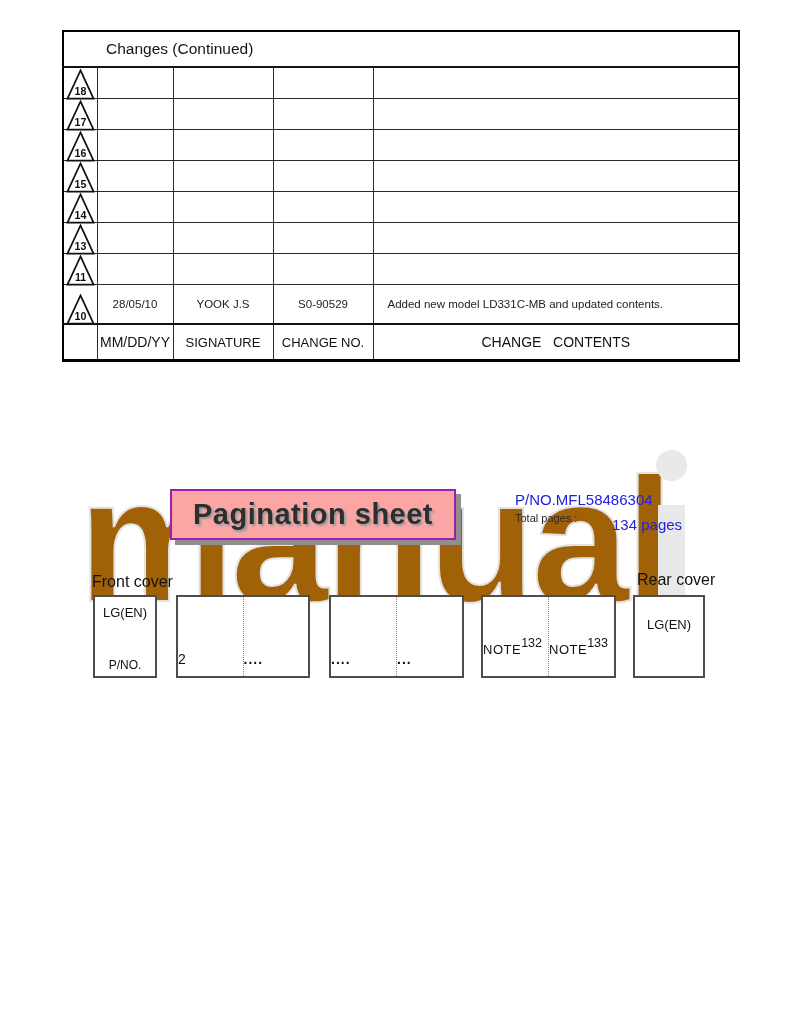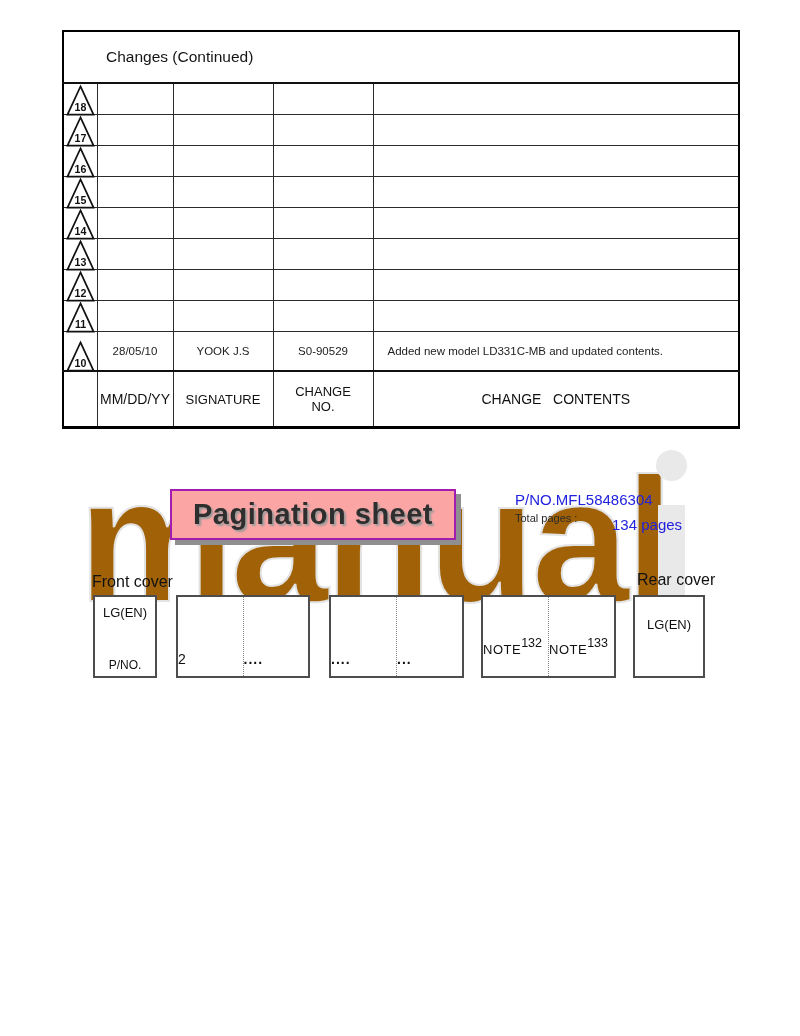--- a/index.html
+++ b/index.html
@@ -15,21 +15,21 @@
     letter-spacing:-4px; color:#a16207;
     -webkit-text-stroke:2px #e3e3e3;
   }
   .wm-idot { left:656px; top:450px; width:31px; height:31px; border-radius:50%; background:#e9e9e9; }
   .wm-istem { left:658px; top:505px; width:27px; height:103px; background:#e9e9e9; }
 
   
   .changes { position:absolute; z-index:1; left:62px; top:30px;
     border-collapse:collapse; table-layout:fixed; width:676px;
     border:2px solid #000; border-bottom:3px solid #000; }
-  .changes td { border:1px solid #2b2b2b; padding:12px; vertical-align:middle; text-align:center; }
+  .changes td { border:1px solid #2b2b2b; padding:4px; vertical-align:middle; text-align:center; }
   .changes col.c0 { width:34px; } .changes col.c1 { width:76px; }
   .changes col.c2 { width:100px; } .changes col.c3 { width:100px; } .changes col.c4 { width:366px; }
   .title-row td { height:26px; text-align:left; padding-left:42px;
     font-size:15.5px; color:#151515; border-bottom:2px solid #111; }
   .body-row { height:31px; }
   .row10 { height:40px; }
   .cell-tri { position:relative;font-weight:bold; }
   svg.tri { position:absolute; left:2px; bottom:-2px; width:29px; height:31px; overflow:visible; z-index:2; }
   svg.tri text { font-family:"Liberation Sans", sans-serif; font-size:11px; fill:#111; text-anchor:middle; }
   .body-row td { font-size:11.5px; color:#222; }
@@ -165,32 +165,20 @@
           <polygon points="15,1.5 28.5,30.5 1.5,30.5" fill="#fff" stroke="#111" stroke-width="1.8"></polygon>
           <text x="15" y="27">13</text>
         </svg>
       </td>
       <td></td>
       <td></td>
       <td></td>
       <td class="cell-contents"></td>
     </tr>
 
-    <tr class="body-row">
-      <td class="cell-tri">
-        <svg class="tri" viewBox="0 0 30 32">
-          <polygon points="15,1.5 28.5,30.5 1.5,30.5" fill="#fff" stroke="#111" stroke-width="1.8"></polygon>
-          <text x="15" y="27">12</text>
-        </svg>
-      </td>
-      <td></td>
-      <td></td>
-      <td></td>
-      <td class="cell-contents"></td>
-    </tr>
 
     <tr class="body-row">
       <td class="cell-tri">
         <svg class="tri" viewBox="0 0 30 32">
           <polygon points="15,1.5 28.5,30.5 1.5,30.5" fill="#fff" stroke="#111" stroke-width="1.8"></polygon>
           <text x="15" y="27">11</text>
         </svg>
       </td>
       <td></td>
       <td></td>

